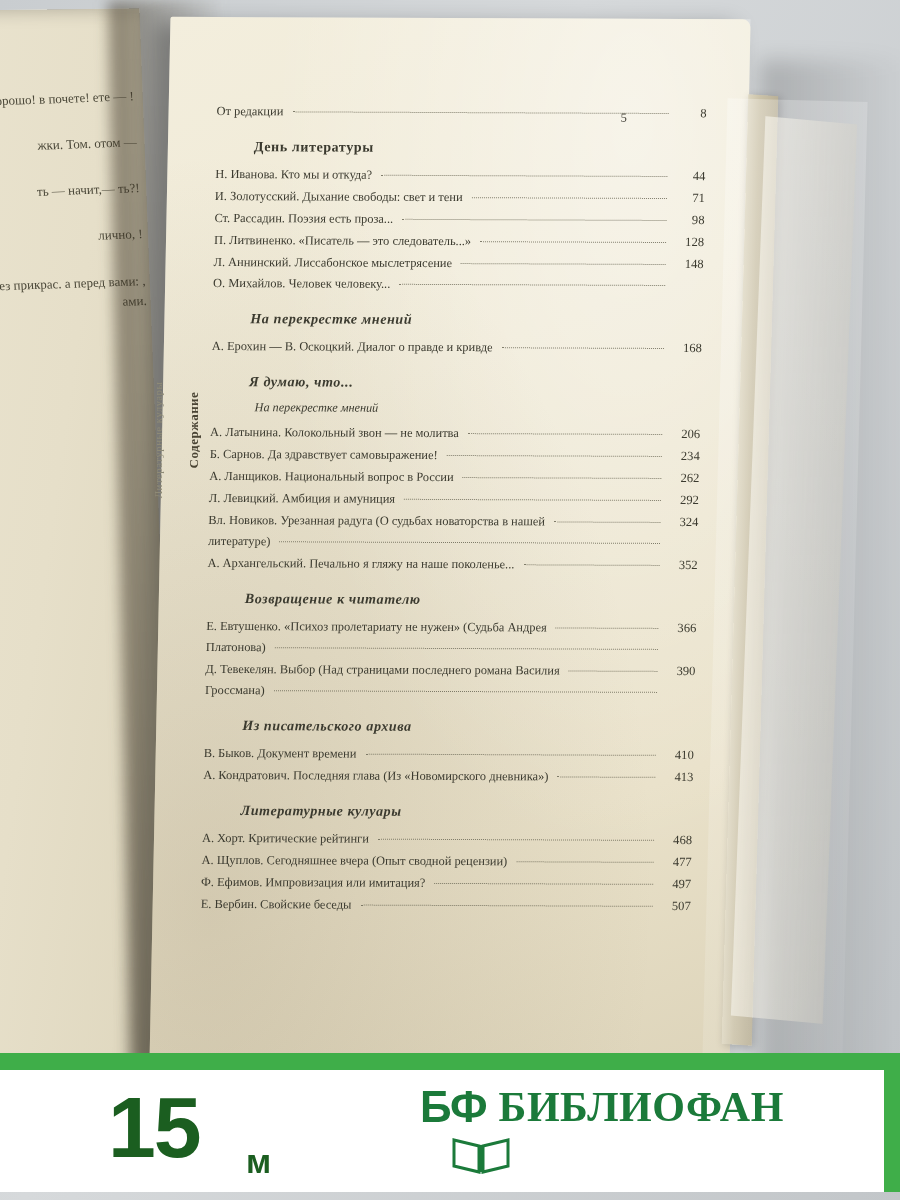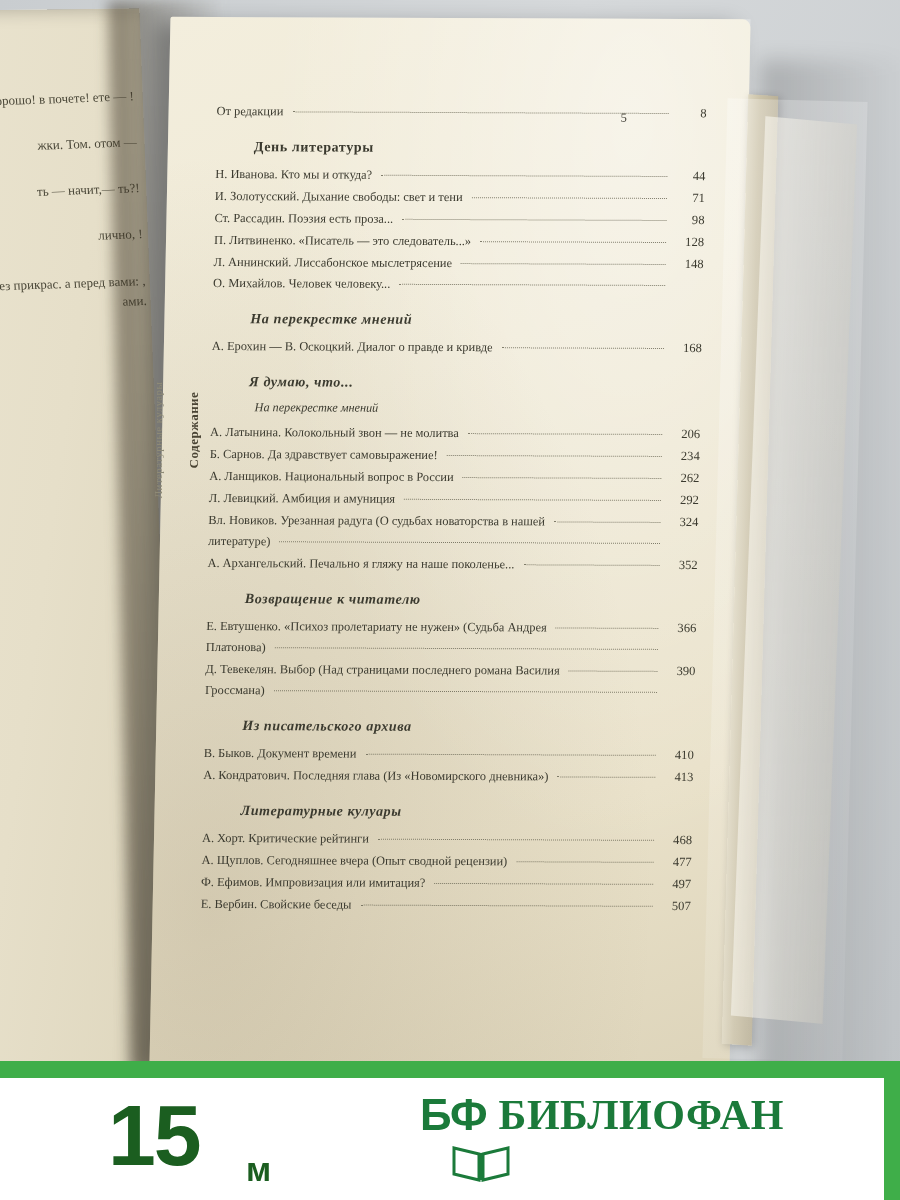--- a/index.html
+++ b/index.html
@@ -180,21 +180,21 @@
     left: 452px;
     top: 92px;
     font-size: 12.6px;
     color: #45433a;
   }
 
   
   .banner {
     position: absolute;
     left: 0;
-    bottom: 0;
+    bottom: 8px;
     width: 900px;
     height: 132px;
     background: #ffffff;
     border-top: 7px solid #3fae49;
     overflow: hidden;
   }
   .banner-green-bar {
     position: absolute;
     left: 0; top: 0;
     width: 900px; height: 10px;

